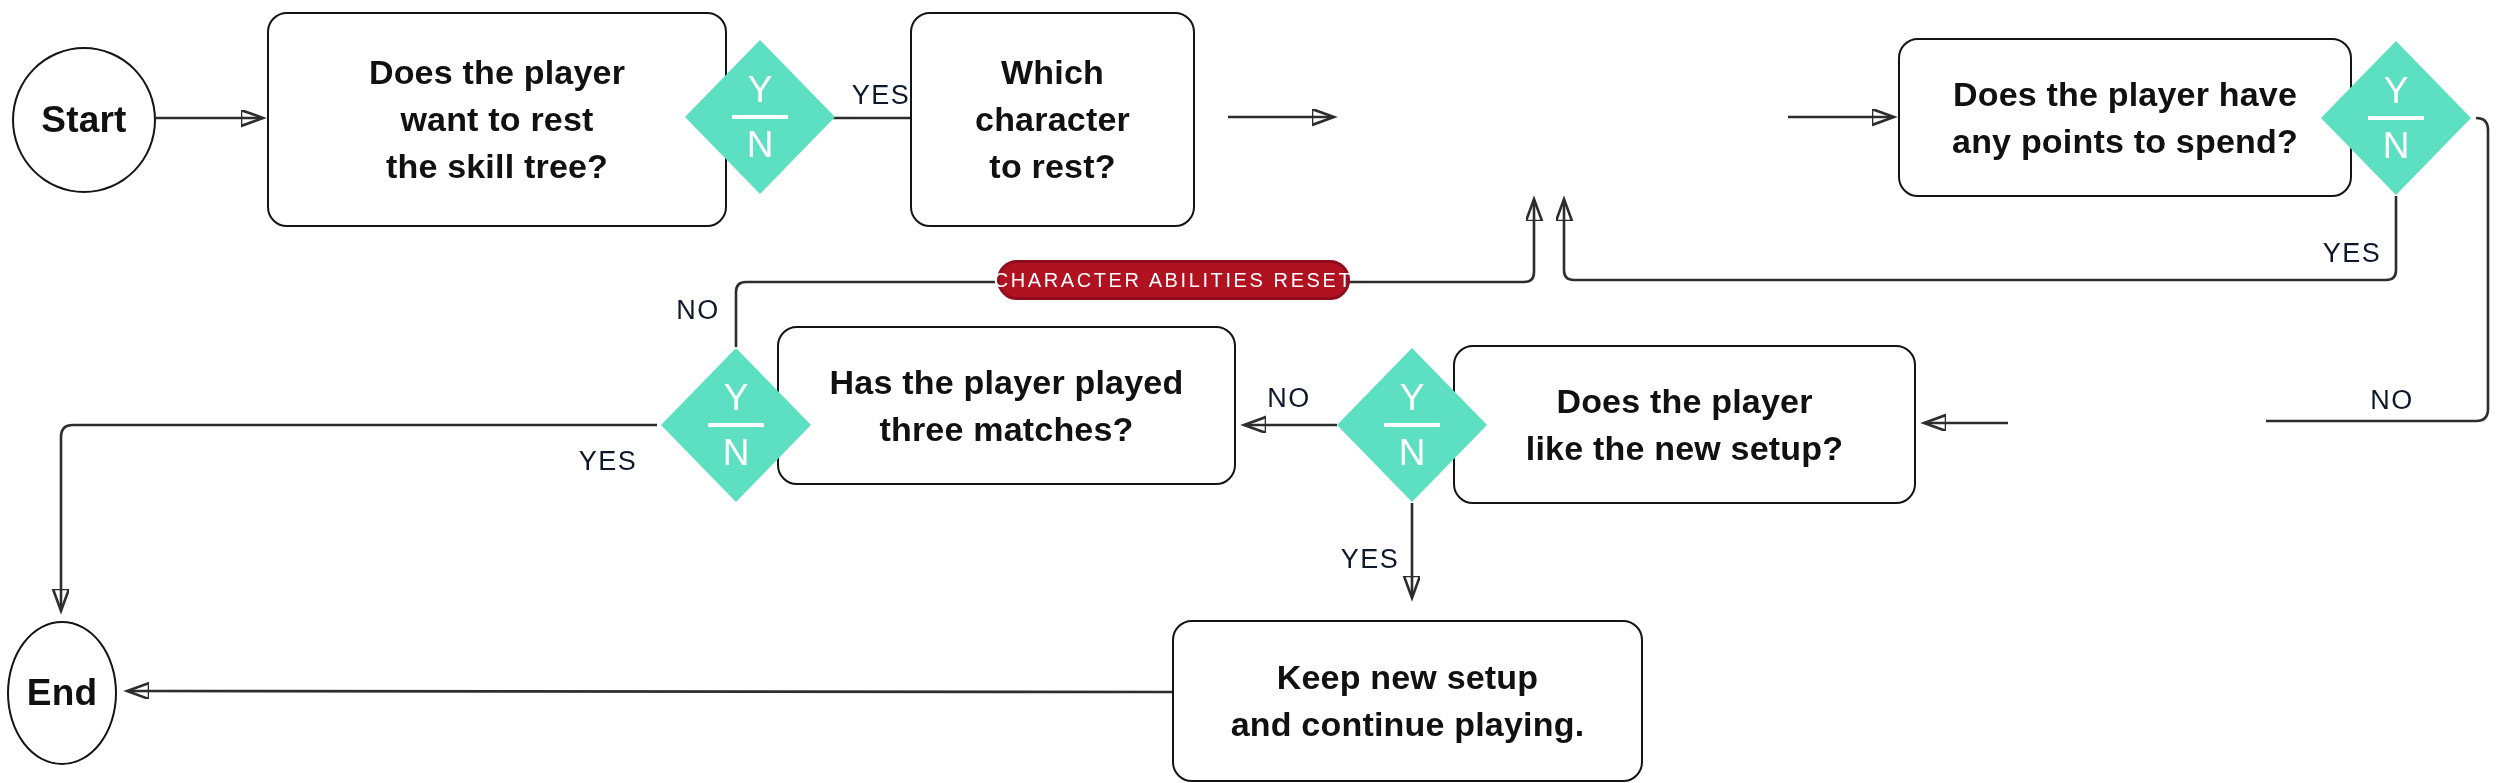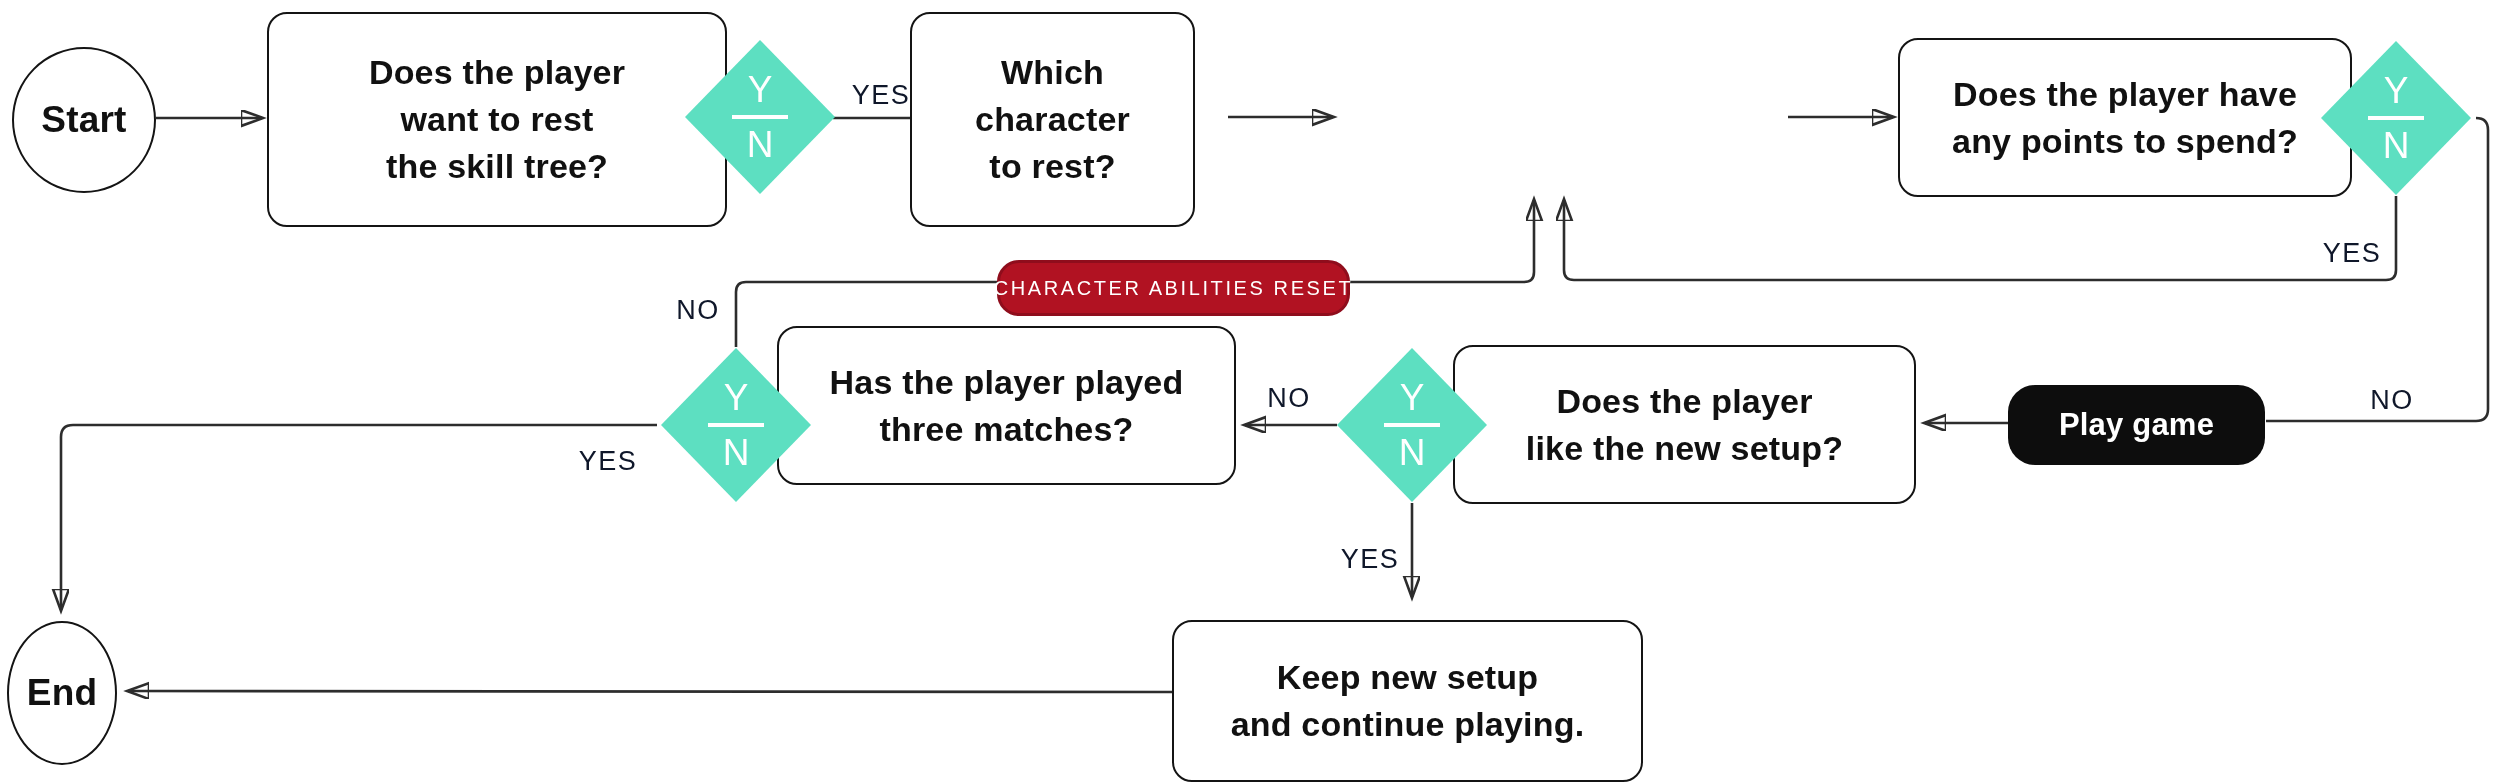--- a/index.html
+++ b/index.html
@@ -29,21 +29,21 @@
     clip-path:polygon(50% 0,100% 50%,50% 100%,0 50%);
     display:flex;flex-direction:column;align-items:center;justify-content:center;
   }
   .yn{color:#ffffff;font-size:37px;line-height:1;font-weight:400;}
   .yn-divider{width:56px;height:4px;background:#ffffff;margin:7px 0;border:none;}
   .edge-label{
     position:absolute;transform:translate(-50%,-50%);
     font-size:27px;font-weight:500;color:#0f172a;letter-spacing:1.5px;white-space:nowrap;
   }
   .badge{
-    position:absolute;left:997px;top:260px;width:353px;height:56px;box-sizing:border-box;
+    position:absolute;left:997px;top:260px;width:353px;height:40px;box-sizing:border-box;
     background:#B11222;border:3px solid #8F0D1C;border-radius:22px;
     display:flex;align-items:center;justify-content:center;
   }
   .badge-label{
     color:#ffffff;font-size:20px;font-weight:500;letter-spacing:2.6px;white-space:nowrap;
   }
   .play{
     position:absolute;left:2008px;top:385px;width:257px;height:80px;box-sizing:border-box;
     background:#0d0d0d;border-radius:27px;
     display:flex;align-items:center;justify-content:center;
@@ -102,23 +102,20 @@
   </div>
   <div class="box" style="left:1453px;top:345px;width:463px;height:159px;">
     <span class="node-label">Does the player
 like the new setup?</span>
   </div>
   <div class="box" style="left:1172px;top:608px;width:471px;height:162px;margin-top:12px;">
     <span class="node-label">Keep new setup
 and continue playing.</span>
   </div>
 
-  <div class="play">
-    <span class="node-label">Play game</span>
-  </div>
 
   <div class="diamond" style="left:685px;top:40px;">
     <span class="yn">Y</span>
     <div class="yn-divider"></div>
     <span class="yn">N</span>
   </div>
   <div class="diamond" style="left:2321px;top:41px;">
     <span class="yn">Y</span>
     <div class="yn-divider"></div>
     <span class="yn">N</span>

